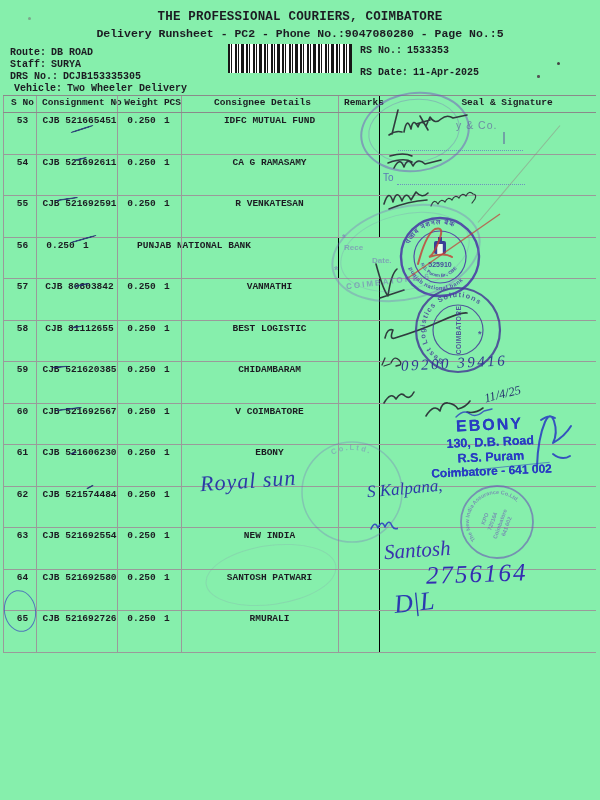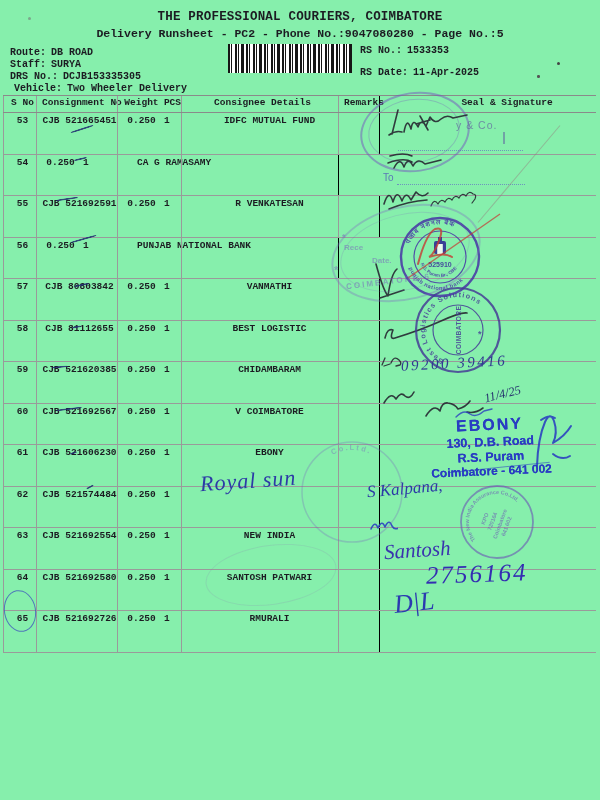--- a/index.html
+++ b/index.html
@@ -107,20 +107,21 @@
           <div class="c cw">
             <span class="wv">0.250</span>
             <span class="pv">1</span>
           </div>
           <div class="c cd">IDFC MUTUAL FUND</div>
           <div class="c"></div>
           <div class="c cl"></div>
         </div>
         <div class="trow">
           <div class="c">54</div>
+          <div class="c">CJB 521692611</div>
           <div class="c cw">
             <span class="wv">0.250</span>
             <span class="pv">1</span>
           </div>
           <div class="c cd">CA G RAMASAMY</div>
           <div class="c"></div>
           <div class="c cl"></div>
         </div>
         <div class="trow">
           <div class="c">55</div>

